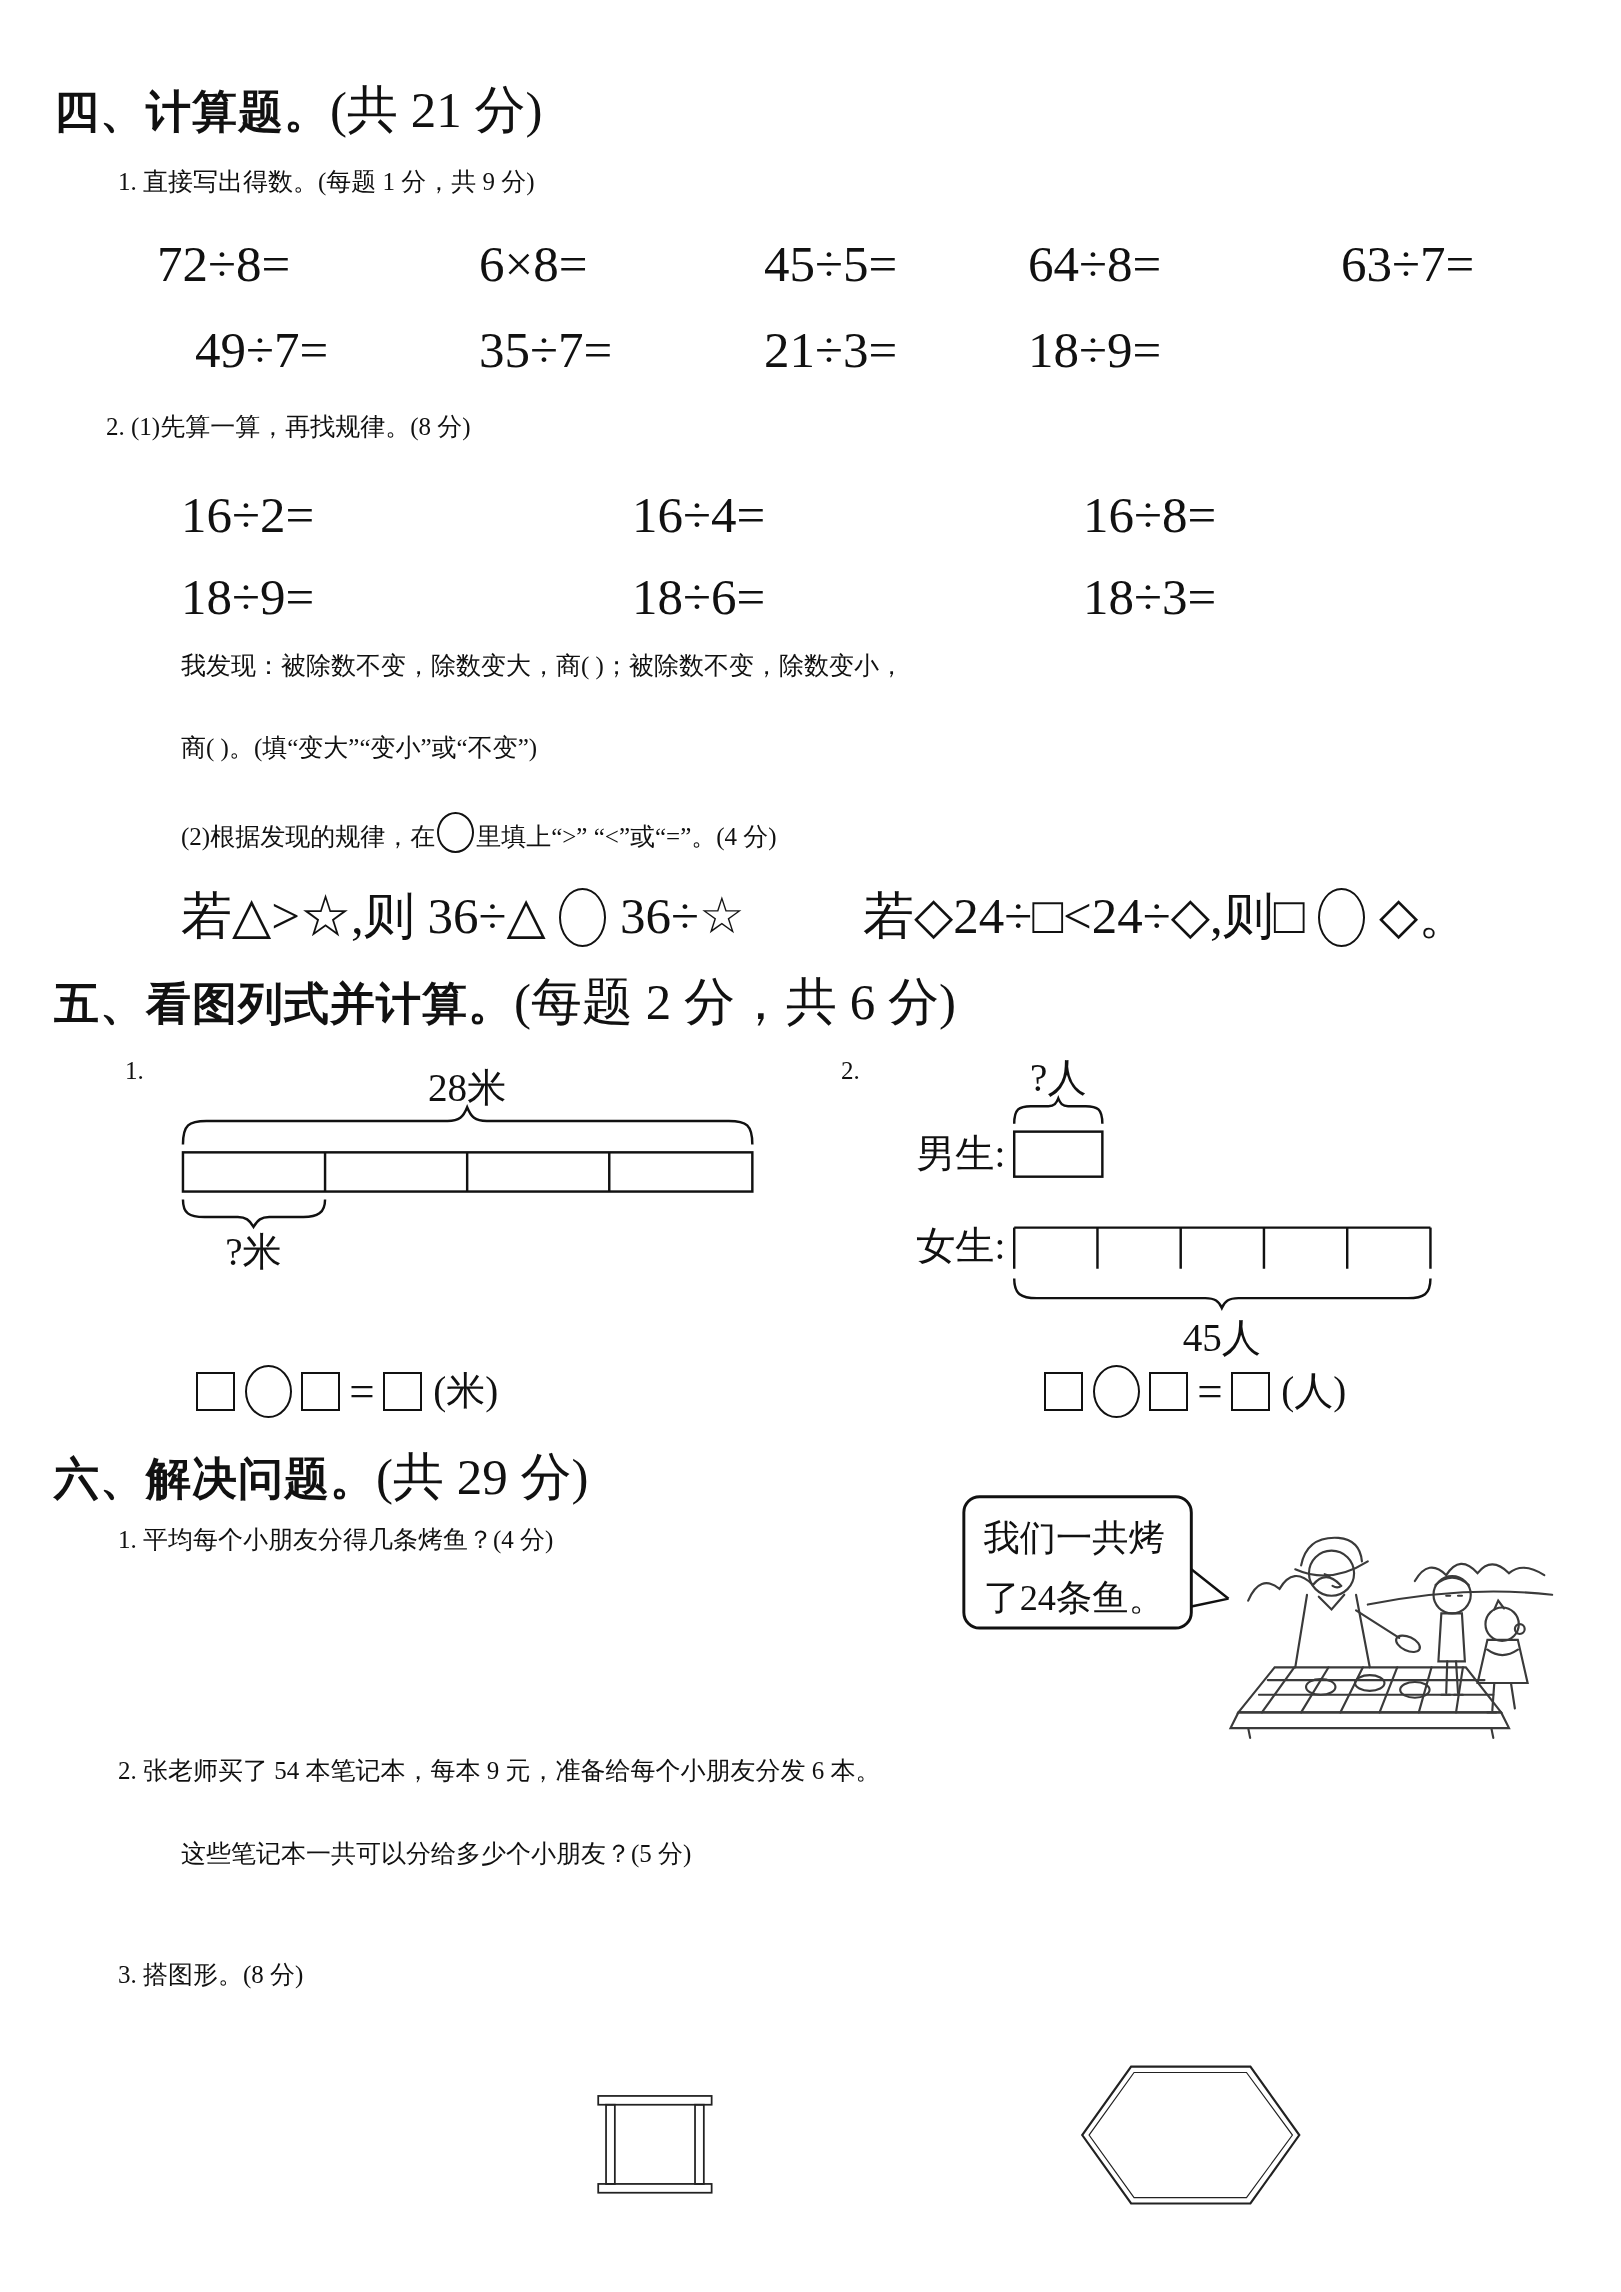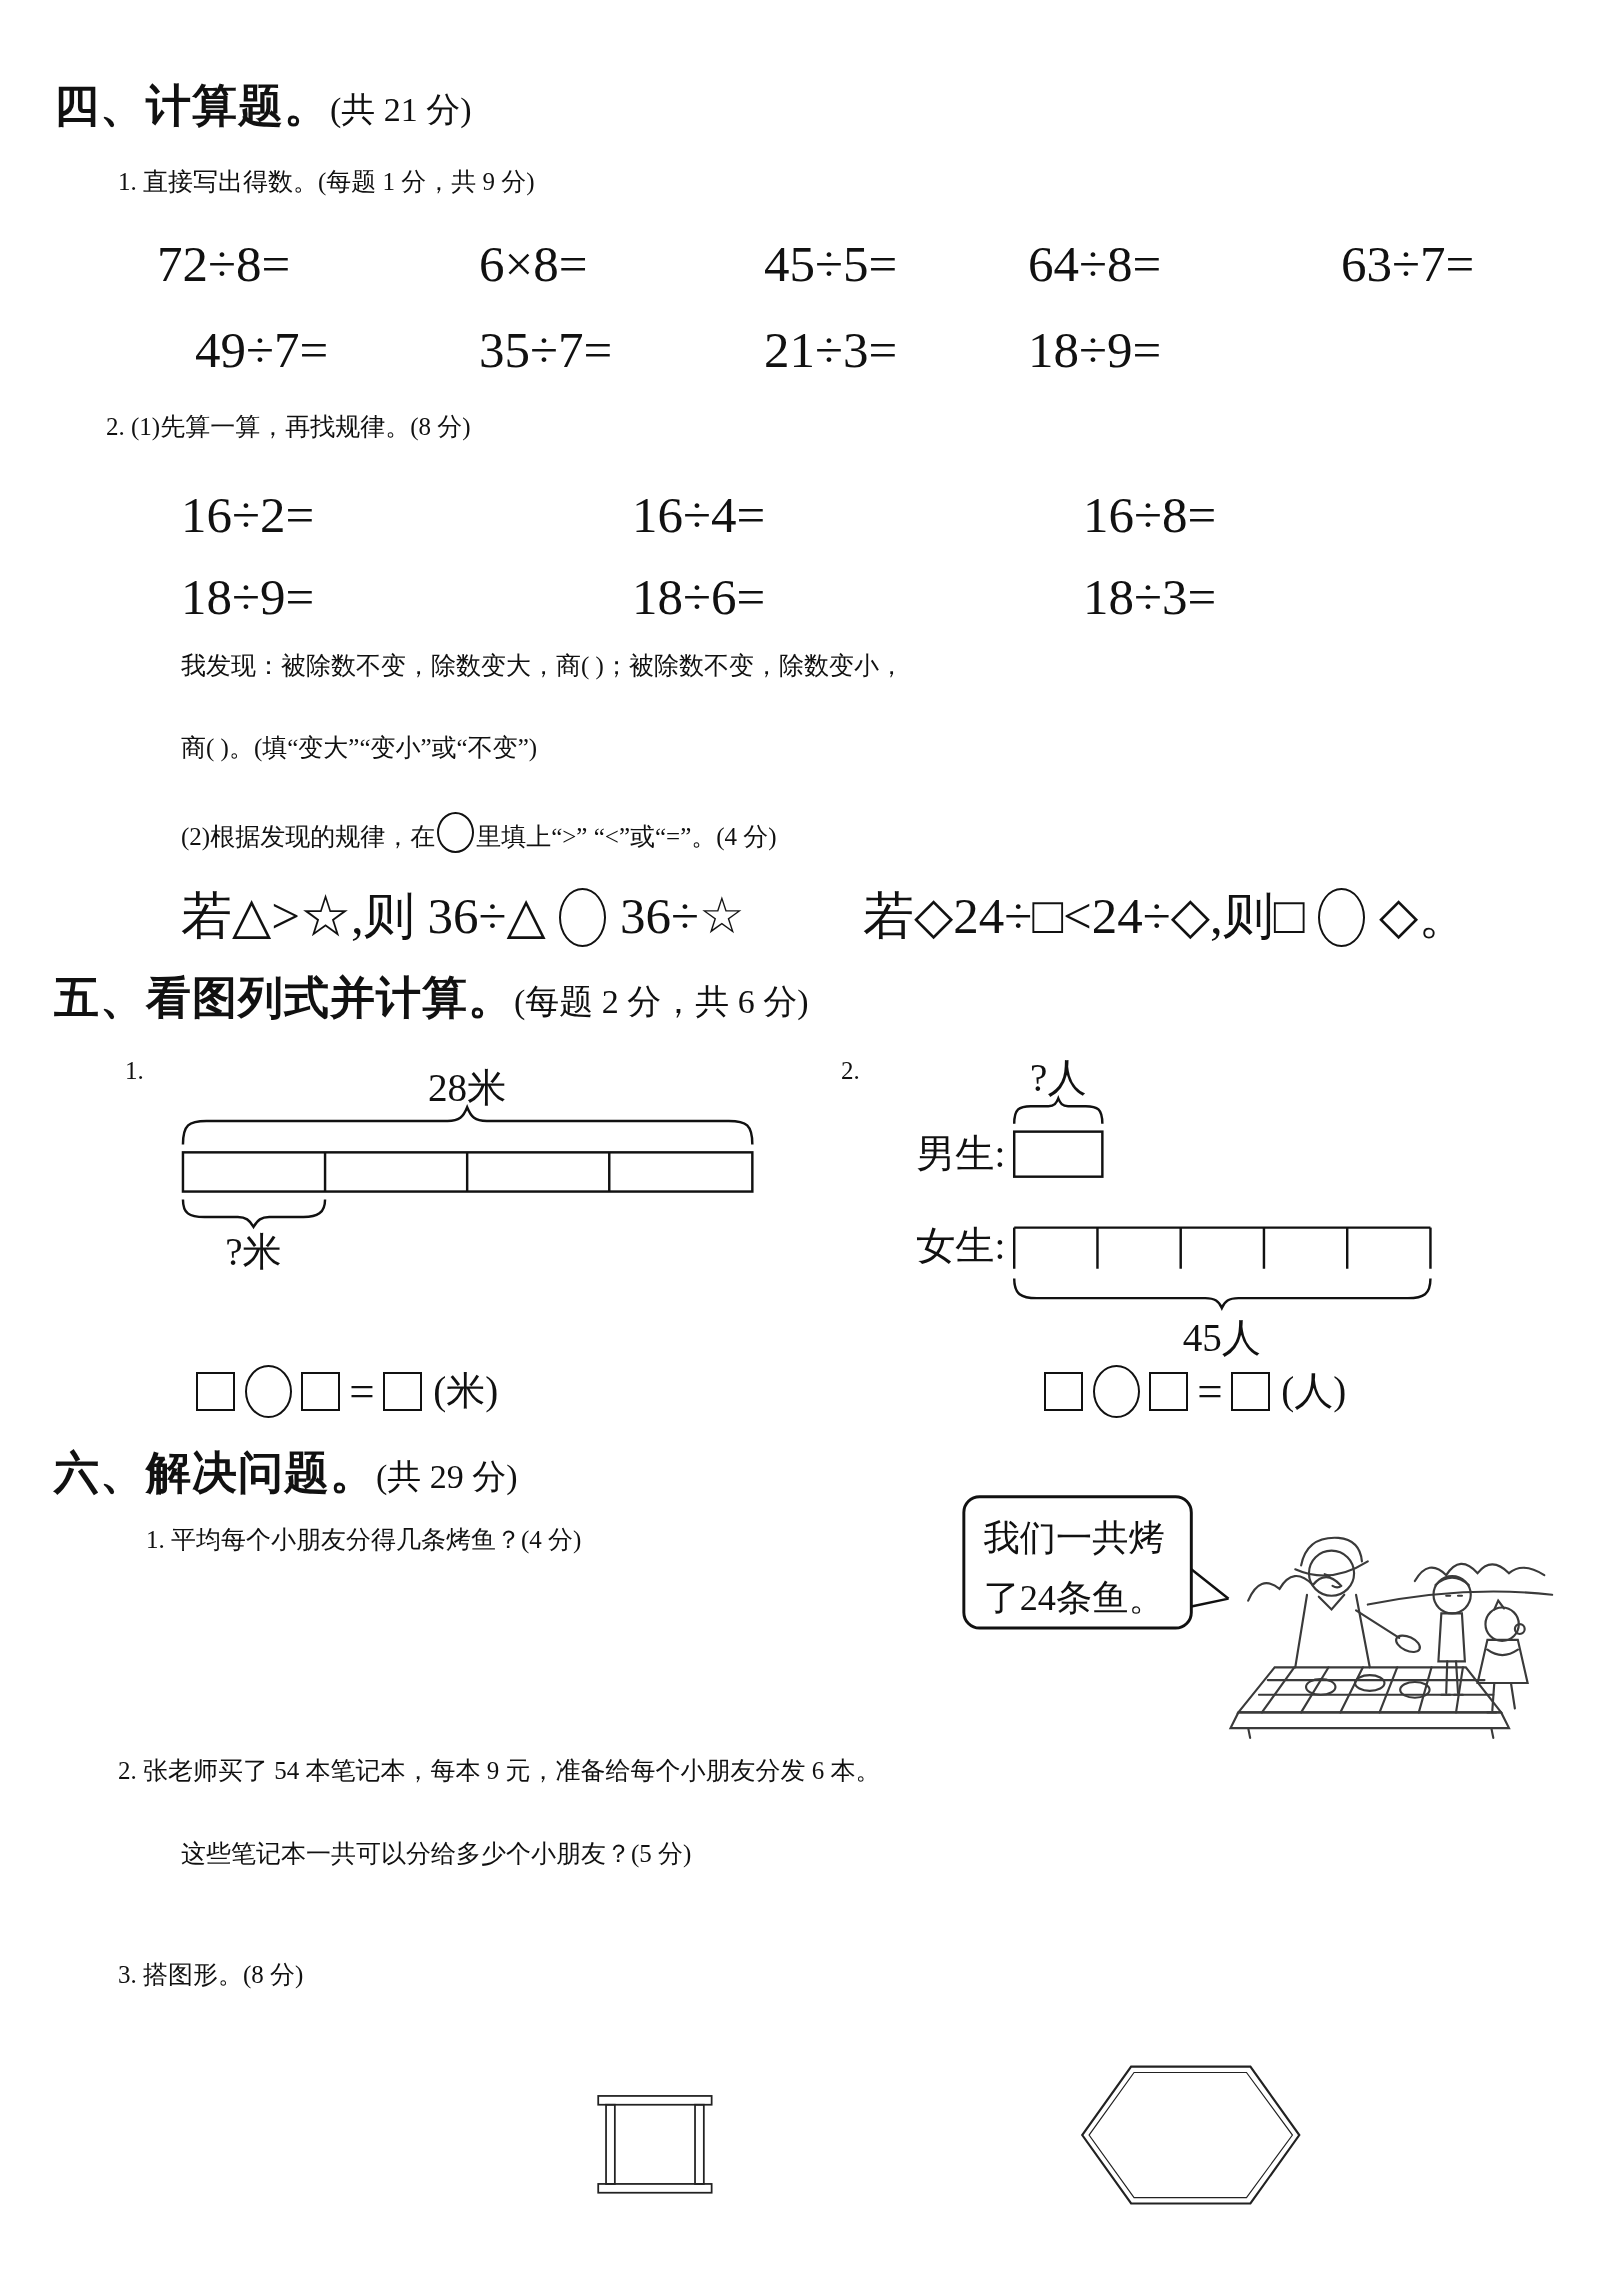--- a/index.html
+++ b/index.html
@@ -3,21 +3,21 @@
 <meta charset="utf-8">
 <style>
   html,body{margin:0;padding:0;}
   body{
     width:1621px;height:2293px;position:relative;background:#ffffff;
     font-family:"Liberation Serif","DejaVu Serif",serif;color:#111;
     overflow:hidden;
   }
   .abs{position:absolute;}
   .hd-main{font-family:"Liberation Sans","DejaVu Sans",sans-serif;font-weight:bold;font-size:45px;letter-spacing:1px;}
-  .hd-score{font-family:"Liberation Serif","DejaVu Serif",serif;font-weight:normal;font-size:34px;}
+  .hd-score{font-family:"Liberation Serif","DejaVu Serif",serif;font-weight:normal;font-size:51px;}
   .t{font-size:25px;}
   .eq{font-size:51px;white-space:nowrap;}
   .row-flex{display:flex;align-items:center;white-space:nowrap;}
   .big-circle{
     display:inline-block;width:43px;height:55px;border:2.5px solid #111;
     border-radius:50%;vertical-align:-13.7px;margin:0 13.7px;background:#fff;
   }
   .inline-circle{
     display:inline-block;width:33px;height:37px;border:2px solid #111;
     border-radius:50%;vertical-align:-7.8px;margin:0 2px;background:#fff;
@@ -130,21 +130,21 @@
   <span class="f-box"></span>
   <span class="f-eq">=</span>
   <span class="f-box"></span>
   <span class="f-unit">(人)</span>
 </div>
 
 <div class="abs" style="left:54px;top:1443px;">
   <span class="hd-main">六、解决问题。</span><span class="hd-score">(共 29 分)</span>
 </div>
 
-<div class="abs t" style="left:118px;top:1523px;margin-left:28px;">1. 平均每个小朋友分得几条烤鱼？(4 分)</div>
+<div class="abs t" style="left:118px;top:1523px;">1. 平均每个小朋友分得几条烤鱼？(4 分)</div>
 
 <svg class="abs" style="left:956px;top:1475px;" width="603" height="265" viewBox="0 0 615 270">
   <g stroke="#3a3a3a" stroke-width="2.2" fill="none" stroke-linecap="round">
     <path d="M298,128 Q310,100 330,116 Q344,92 364,112 Q377,96 392,112"></path>
     <path d="M468,108 Q482,84 500,102 Q514,80 532,100 Q546,82 564,100 Q578,88 600,102"></path>
     <path d="M420,132 Q520,112 608,122"></path>
     <circle cx="383" cy="100" r="23"></circle>
     <path d="M352,92 Q358,62 390,64 Q412,66 414,88"></path>
     <path d="M346,96 Q382,112 420,88"></path>
     <path d="M376,101 l5,2 M384,113 q5,3 9,0"></path>

